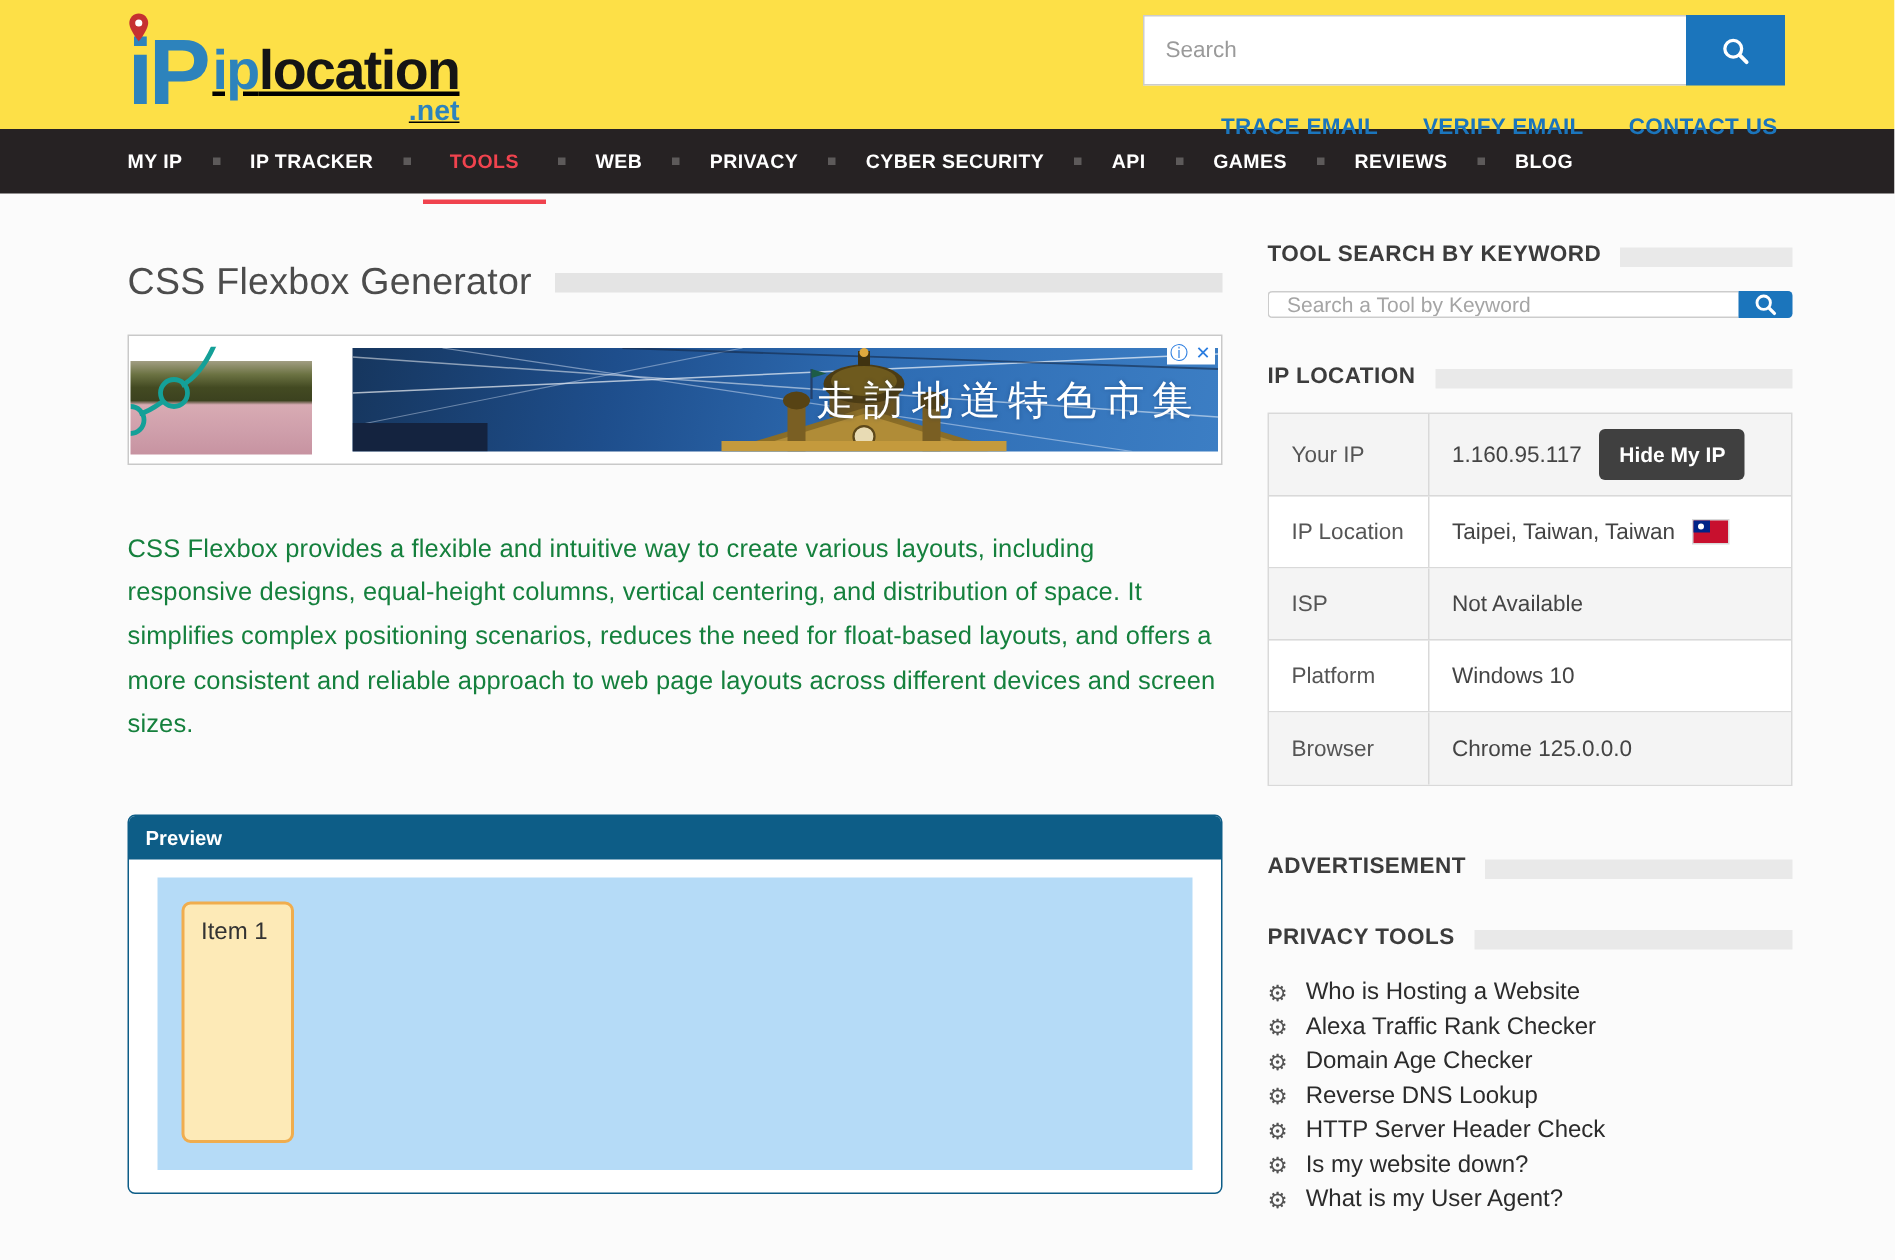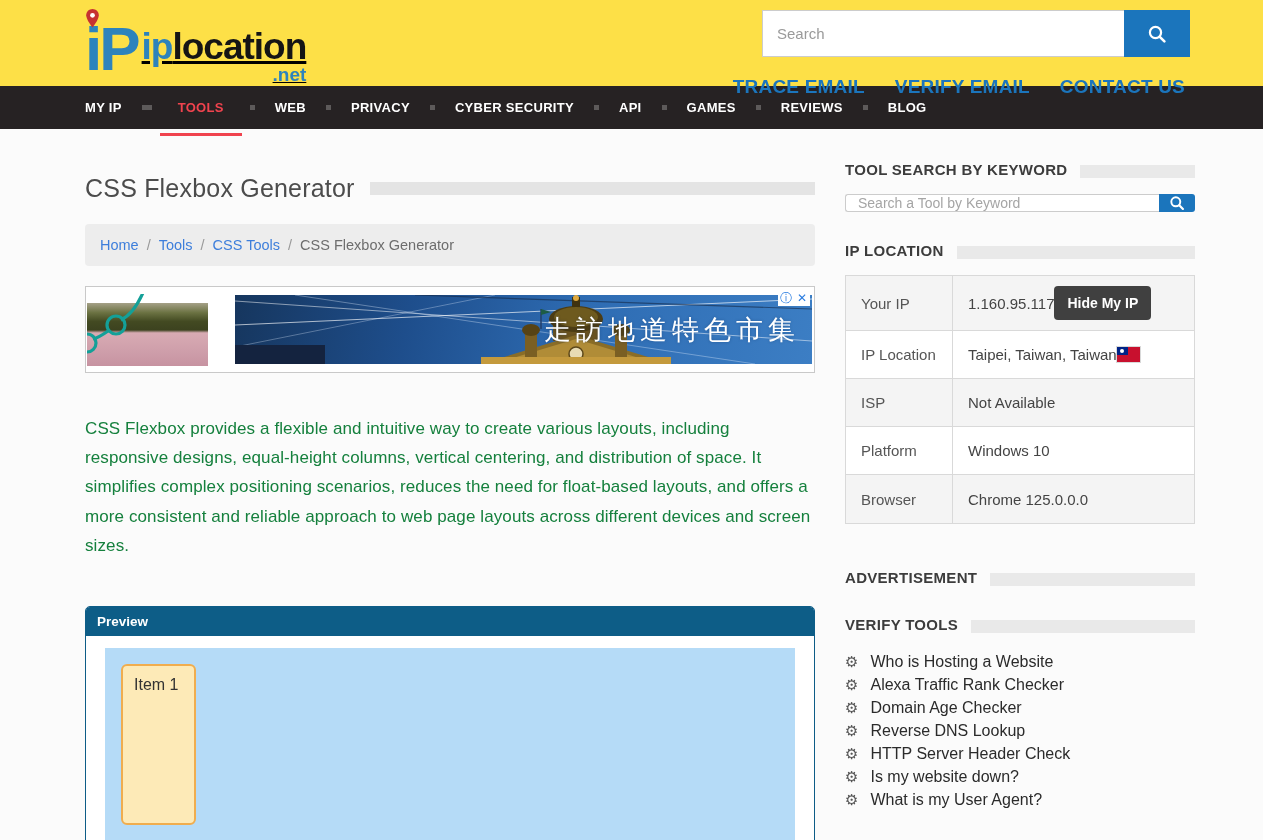--- a/index.html
+++ b/index.html
@@ -25,21 +25,21 @@
   .hdr-search { position:absolute; left:762px; top:10px; width:428px; height:47px; display:flex; }
   .hdr-search input {
     flex:1; border:1px solid #cccccc; border-right:none; padding:0 14px;
     font-size:15px; color:#444; outline:none; background:#fff;
     font-family:"Liberation Sans", sans-serif;
   }
   .hdr-search input::placeholder { color:#9a9a9a; }
   .hdr-search button { width:66px; background:#1b75bc; border:none; cursor:pointer; display:flex; align-items:center; justify-content:center; }
 
   .hdr-links { position:absolute; top:76px; right:78px; display:flex; gap:30px; }
-  .hdr-links a { color:#1b75bc; font-size:19px; font-weight:700; letter-spacing:.2px; }
+  .hdr-links a { color:#1b75bc; font-size:15px; font-weight:700; letter-spacing:.2px; }
 
   
   .main-nav { height:43px; background:#262223; display:flex; align-items:center; padding-left:85px; }
   .nav-link { color:#ffffff; font-size:13px; font-weight:700; letter-spacing:.3px;
     height:56px; display:flex; align-items:center; padding:0 12px; margin:0 8px; }
   .nav-link:first-child { margin-left:0; padding-left:0; }
   .nav-link.active { color:#f0434e; box-shadow:inset 0 -3px 0 #f0434e; padding:0 18px; }
   .nav-sep { width:5px; height:5px; background:#5d5a5a; flex:none; }
 
   
@@ -96,21 +96,21 @@
   .tool-search input::placeholder { color:#a5a5a5; }
   .tool-search button { width:36px; background:#1b75bc; border:none; border-radius:0 3px 3px 0; cursor:pointer;
     display:flex; align-items:center; justify-content:center; }
 
   .ip-table { margin-top:16px; border:1px solid #d9d9d9; font-size:15px; background:#fff; }
   .ip-row { display:flex; min-height:48px; border-bottom:1px solid #d9d9d9; }
   .ip-row:last-child { border-bottom:none; }
   .ip-row:nth-child(odd) { background:#f4f4f4; }
   .ip-row.tall { min-height:55px; }
   .ip-label { width:107px; flex:none; padding-left:15px; color:#555555; display:flex; align-items:center; border-right:1px solid #d9d9d9; }
-  .ip-value { flex:1; display:flex; align-items:center; padding-left:15px; color:#444444; }
+  .ip-value { flex:1; display:flex; align-items:center; gap:12px; padding-left:15px; color:#444444; }
   .hide-btn { background:#404040; color:#ffffff; font-weight:700; font-size:14px; border:none; border-radius:4px;
     padding:9px 13px; cursor:pointer; font-family:"Liberation Sans", sans-serif; }
   .flag { position:relative; width:23px; height:15px; background:#c8102e; flex:none; box-shadow:0 0 0 1px rgba(0,0,0,.15); }
   .flag .canton { position:absolute; left:0; top:0; width:11.5px; height:7.5px; background:#002387; }
   .flag .sun { position:absolute; left:3.5px; top:1.8px; width:4px; height:4px; border-radius:50%; background:#ffffff; }
 
   .tools-list { margin:18px 0 0; padding:0; list-style:none; }
   .tools-list li { display:flex; align-items:center; gap:12px; height:22px; margin-bottom:1px; }
   .gear { font-family:"DejaVu Sans", sans-serif; font-size:15px; color:#555555; line-height:1; }
   .tools-list a { color:#2b2b2b; font-size:16px; }
@@ -148,20 +148,21 @@
   <nav class="hdr-links">
     <a>TRACE EMAIL</a>
     <a>VERIFY EMAIL</a>
     <a>CONTACT US</a>
   </nav>
 </header>
 
 <nav class="main-nav">
   <a class="nav-link">MY IP</a>
   <span class="nav-sep"></span>
+  <a class="nav-link">IP TRACKER</a>
   <span class="nav-sep"></span>
   <a class="nav-link active">TOOLS</a>
   <span class="nav-sep"></span>
   <a class="nav-link">WEB</a>
   <span class="nav-sep"></span>
   <a class="nav-link">PRIVACY</a>
   <span class="nav-sep"></span>
   <a class="nav-link">CYBER SECURITY</a>
   <span class="nav-sep"></span>
   <a class="nav-link">API</a>
@@ -175,23 +176,20 @@
 
 <div class="content">
 
   <main class="main-col">
 
     <div class="title-row">
       <h1>CSS Flexbox Generator</h1>
       <div class="title-bar"></div>
     </div>
 
-    <div class="crumbs">
-      <a>Home</a><span class="sep">/</span><a>Tools</a><span class="sep">/</span><a>CSS Tools</a><span class="sep">/</span><span class="current">CSS Flexbox Generator</span>
-    </div>
 
     <div class="ad-banner">
       <div class="ad-left">
         <svg width="121" height="72" viewBox="0 0 121 72">
           <path d="M58 -6 C 50 14, 42 22, 34 26" fill="none" stroke="#14a098" stroke-width="3.2"></path>
           <circle cx="29" cy="31" r="9" fill="none" stroke="#14a098" stroke-width="3.2"></circle>
           <path d="M21 37 C 14 42, 10 44, 6 45" fill="none" stroke="#14a098" stroke-width="3.2"></path>
           <circle cx="0" cy="49" r="9" fill="none" stroke="#14a098" stroke-width="3.2"></circle>
         </svg>
       </div>
@@ -302,21 +300,21 @@
           </div>
       </div>
     </div>
 
     <div class="side-head adv">
       <h2>ADVERTISEMENT</h2>
       <div class="bar"></div>
     </div>
 
     <div class="side-head dom">
-      <h2>VERIFY TOOLS</h2>
+      <h2>PRIVACY TOOLS</h2>
       <div class="bar"></div>
     </div>
 
     <ul class="tools-list">
       <li>
         <span class="gear">⚙</span>
         <a>Who is Hosting a Website</a>
       </li>
       <li>
         <span class="gear">⚙</span>

